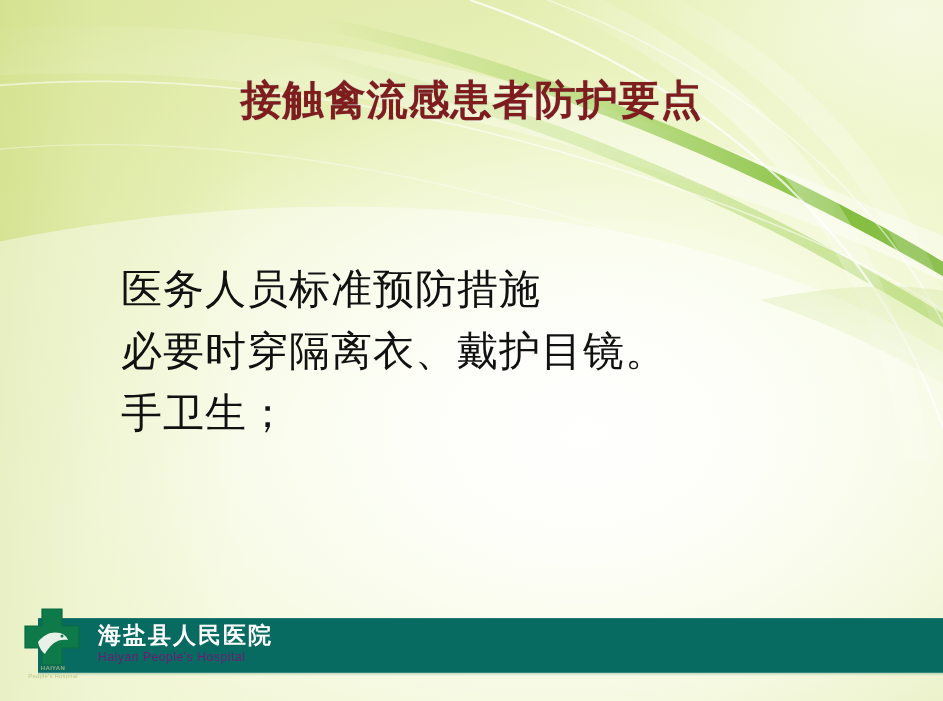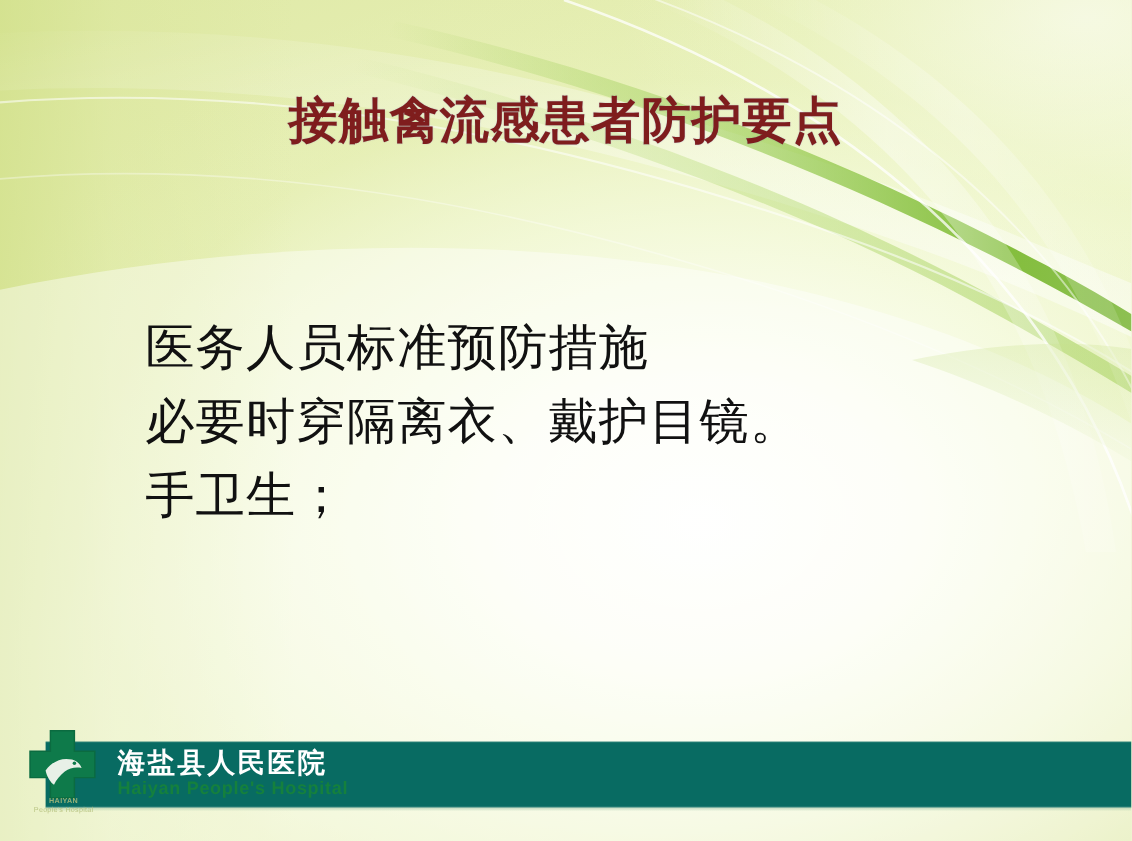--- a/index.html
+++ b/index.html
@@ -135,24 +135,24 @@
   #logo-name-cn {
     color: #ffffff;
     font-family: "Liberation Sans", "DejaVu Sans", sans-serif;
     font-size: 23px;
     font-weight: bold;
     letter-spacing: 2px;
     line-height: 26px;
     white-space: nowrap;
   }
   #logo-name-en {
-    color: #15803d;
+    color: #701a75;
     font-family: "Liberation Sans", "DejaVu Sans", sans-serif;
-    font-size: 15px;
-    font-weight: bold;
+    font-size: 12px;
+    font-weight: normal;
     letter-spacing: 0.6px;
     line-height: 19px;
     white-space: nowrap;
   }
   .logo-sub {
     position: absolute;
     left: 26px;
     width: 54px;
     text-align: center;
     font-family: "Liberation Sans", "DejaVu Sans", sans-serif;

